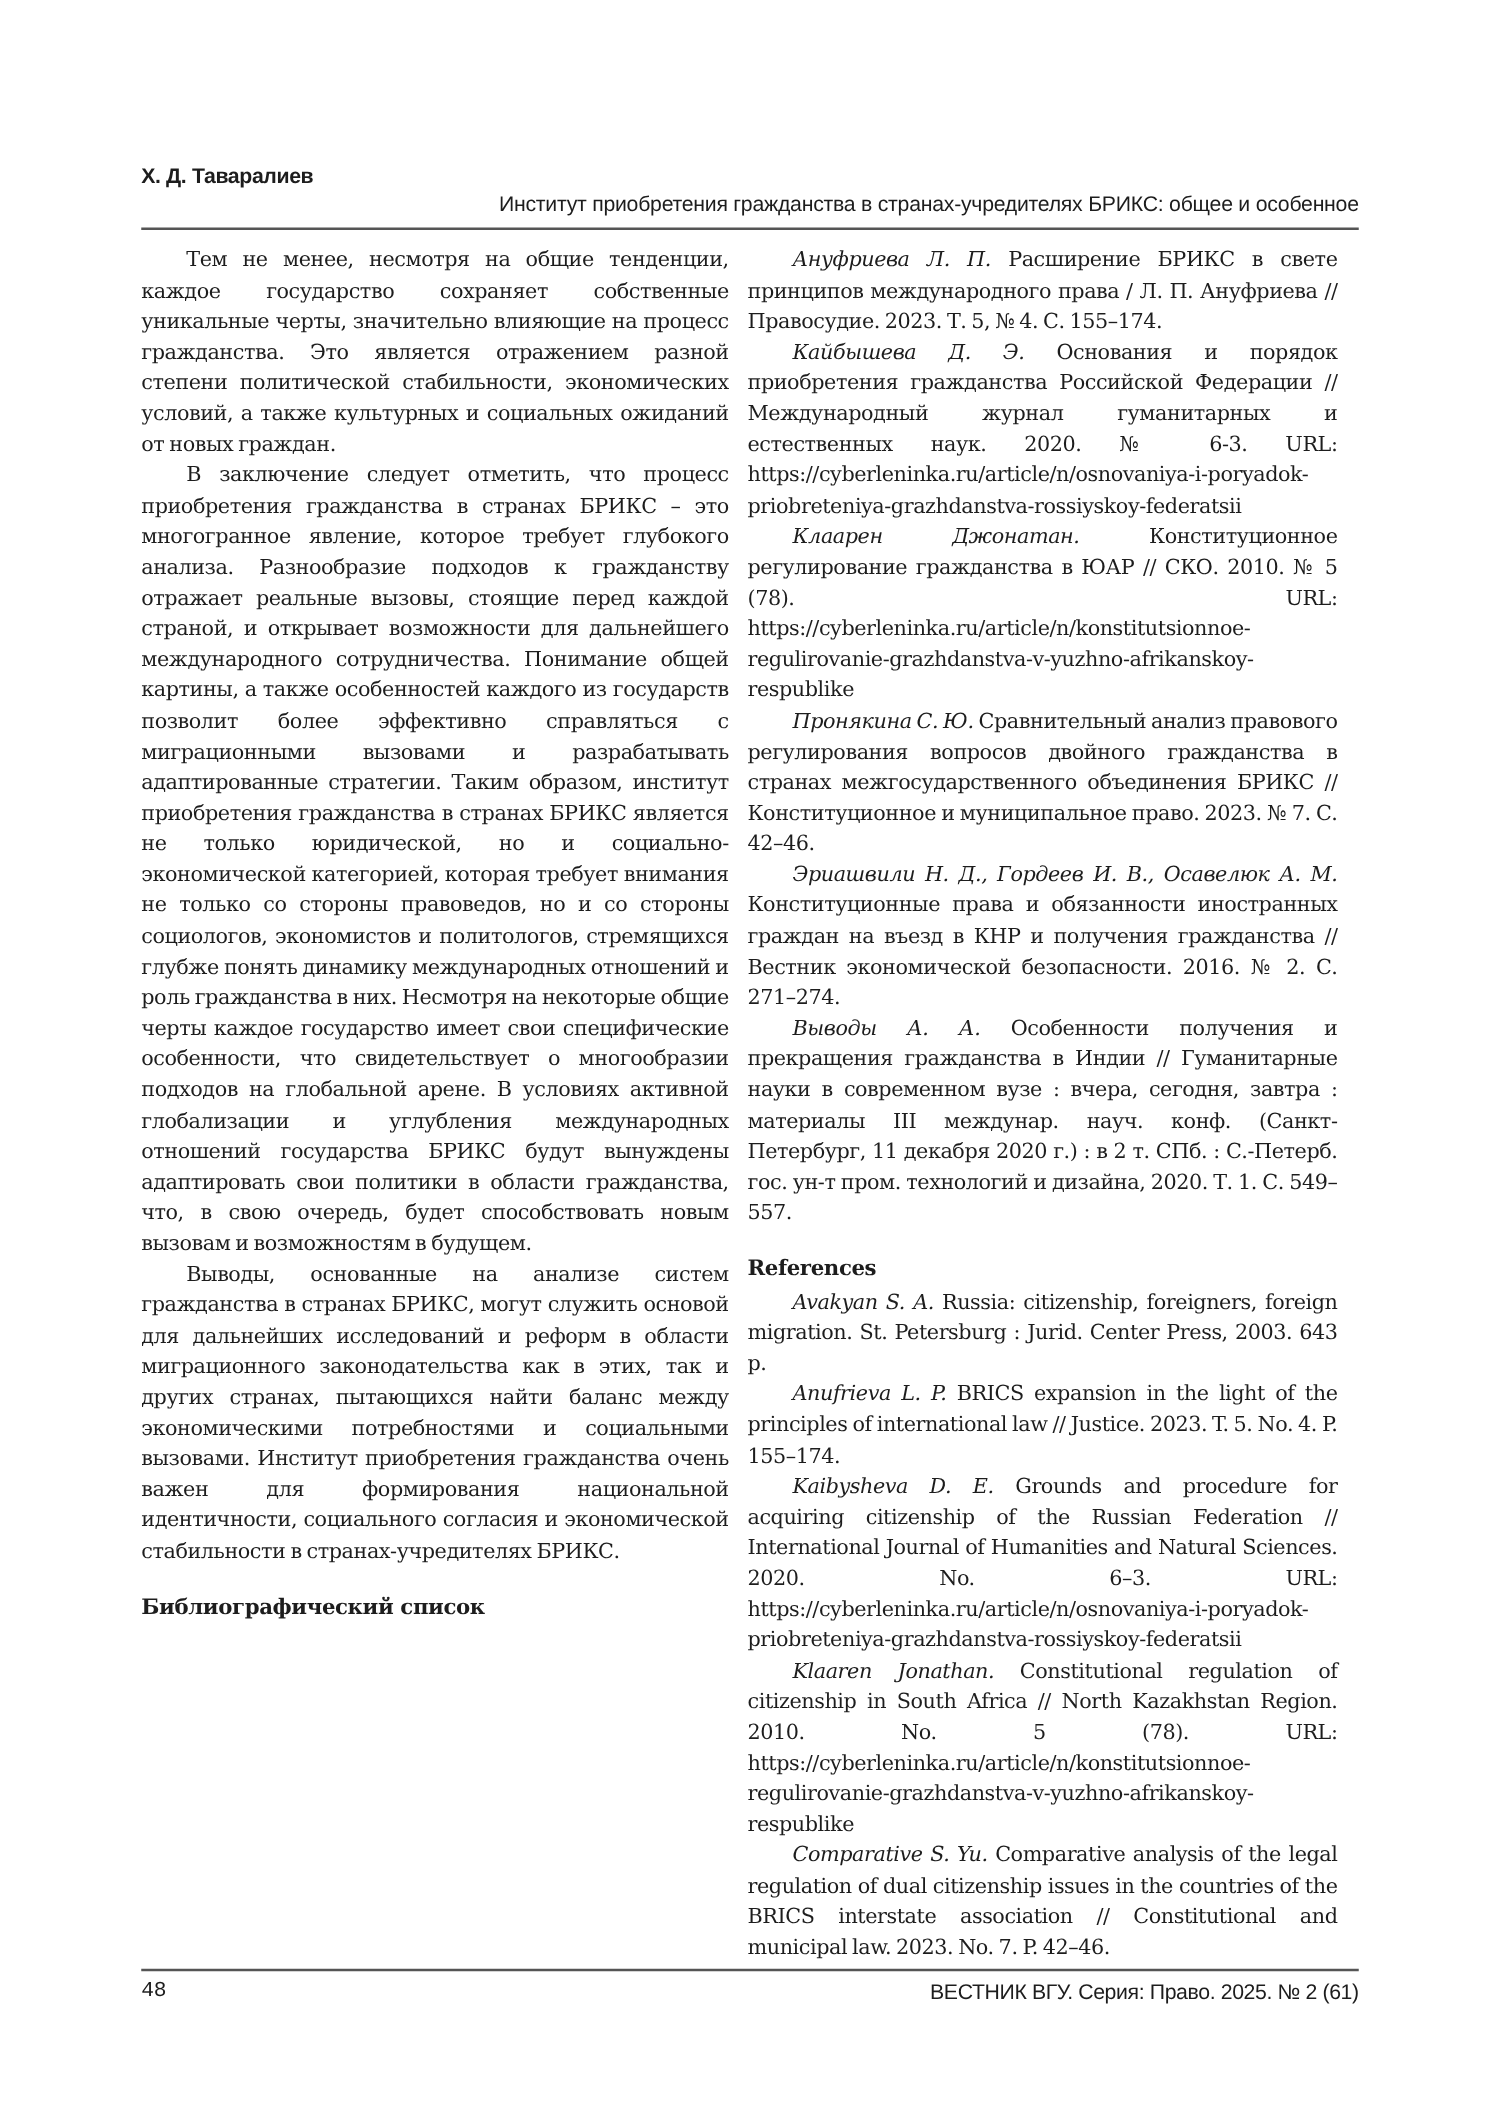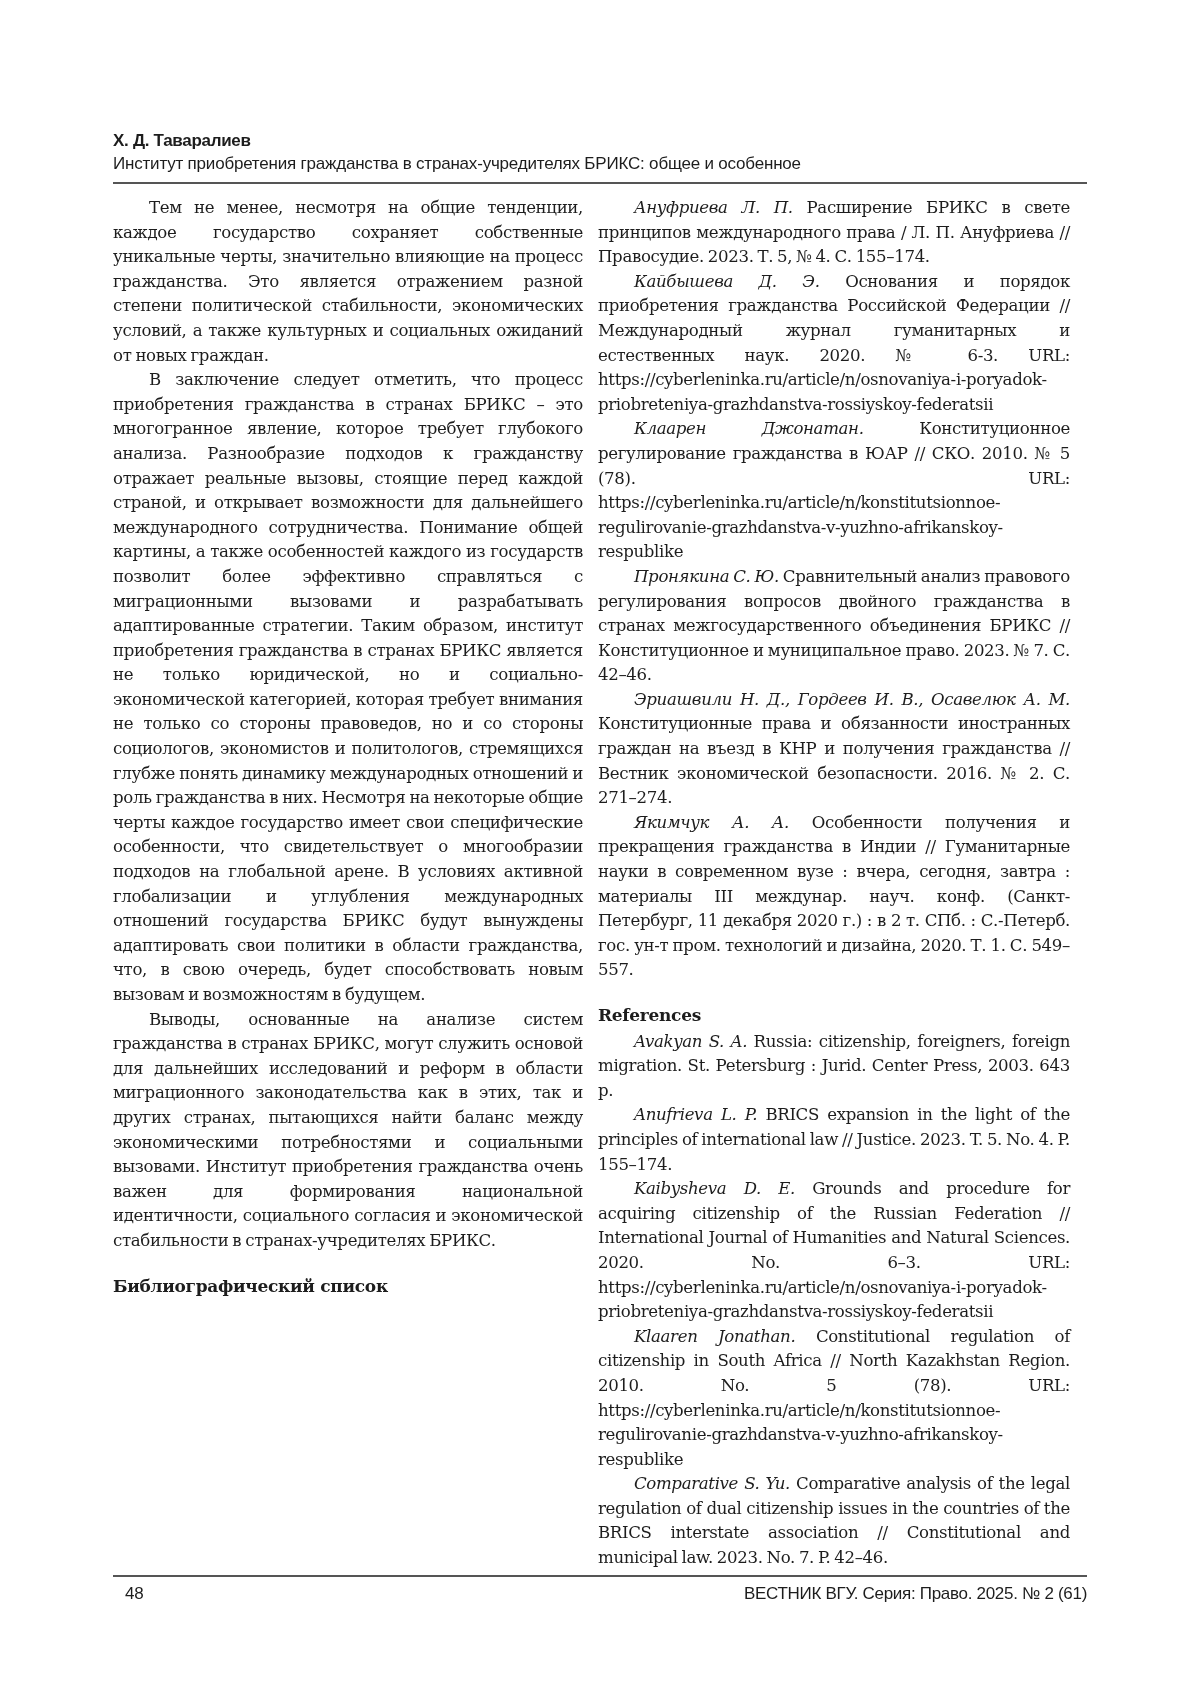--- a/index.html
+++ b/index.html
@@ -1,31 +1,31 @@
 <!DOCTYPE html>
 <html><head>
   <meta charset="utf-8">
   <style>
     html, body { margin: 0; padding: 0; background: #ffffff; }
     body { width: 1200px; height: 1697px; position: relative; overflow: hidden; color: #1d1d1d; }
     .page { position: absolute; left: 0; top: 0; width: 1188px; height: 1697px; }
     .running-head { position: absolute; left: 113px; top: 130px; width: 974px; }
     .rh-author { font-family: "Liberation Sans", sans-serif; font-weight: bold; font-size: 17px; line-height: 22px; letter-spacing: -0.3px; }
-    .rh-title { font-family: "Liberation Sans", sans-serif; font-size: 17px; line-height: 24px; letter-spacing: -0.2px; }
+    .rh-title { font-family: "Liberation Sans", sans-serif; font-size: 17px; line-height: 24px; letter-spacing: -0.2px; text-align: right; }
     .rh-rule { position: absolute; left: 113px; top: 182px; width: 974px; height: 0; border-top: 2px solid #555; }
     .col { position: absolute; top: 196px; font-family: "DejaVu Serif", serif; font-size: 16.6px; line-height: 24.6px; text-align: justify; hyphens: manual; }
     .col-left { left: 113px; width: 470px; }
     .col-right { left: 598px; width: 472px; }
     .para { margin: 0; text-indent: 36px; letter-spacing: -0.35px; word-spacing: -1px; }
     .ref { margin: 0; text-indent: 36px; letter-spacing: -0.35px; word-spacing: -1px; }
     .ref .au { font-style: italic; }
     .sec-title { font-family: "DejaVu Serif", serif; font-weight: bold; font-size: 17px; text-align: left; margin: 20px 0 2px 0; letter-spacing: -0.3px; }
     .footer-rule { position: absolute; left: 113px; top: 1575px; width: 974px; height: 0; border-top: 2px solid #555; }
     .footer { position: absolute; left: 113px; top: 1583px; width: 974px; font-family: "Liberation Sans", sans-serif; font-size: 17px; line-height: 22px; letter-spacing: -0.3px; }
-    .footer .pnum { position: absolute; left: 12px; top: 0; }
+    .footer .pnum { position: absolute; left: 0; top: 0; font-family: Liberation Mono, monospace; }
     .footer .jname { position: absolute; right: 0; top: 0; }
   </style>
 </head>
 <body>
 
 <div class="page">
 
   <div class="running-head">
     <div class="rh-author">Х. Д. Таваралиев</div>
     <div class="rh-title">Институт приобретения гражданства в странах-учредителях БРИКС: общее и особенное</div>
@@ -39,21 +39,21 @@
 
     <div class="sec-title">Библиографический список</div>
   </div>
 
   <div class="col col-right">
     <p class="ref"><span class="au">Ануфриева Л. П.</span><span> Расширение БРИКС в свете принципов международного права / Л. П. Ануфриева // Правосудие. 2023. Т. 5, № 4. С. 155–174.</span></p>
     <p class="ref"><span class="au">Кайбышева Д. Э.</span><span> Основания и порядок приобретения гражданства Российской Федерации // Международный журнал гуманитарных и естественных наук. 2020. № 6-3. URL: https://cyberleninka.ru/article/n/osnovaniya-i-poryadok-priobreteniya-grazhdanstva-rossiyskoy-federatsii</span></p>
     <p class="ref"><span class="au">Клаарен Джонатан.</span><span> Конституционное регулирование гражданства в ЮАР // СКО. 2010. № 5 (78). URL: https://cyberleninka.ru/article/n/konstitutsionnoe-regulirovanie-grazhdanstva-v-yuzhno-afrikanskoy-respublike</span></p>
     <p class="ref"><span class="au">Пронякина С. Ю.</span><span> Сравнительный анализ правового регулирования вопросов двойного гражданства в странах межгосударственного объединения БРИКС // Конституционное и муниципальное право. 2023. № 7. С. 42–46.</span></p>
     <p class="ref"><span class="au">Эриашвили Н. Д., Гордеев И. В., Осавелюк А. М.</span><span> Конституционные права и обязанности иностранных граждан на въезд в КНР и получения гражданства // Вестник экономической безопасности. 2016. № 2. С. 271–274.</span></p>
-    <p class="ref"><span class="au">Якимчук А. А.</span><span> Особенности получения и прекращения гражданства в Индии // Гуманитарные науки в современном вузе : вчера, сегодня, завтра : материалы III междунар. науч. конф. (Санкт-Петербург, 11 декабря 2020 г.) : в 2 т. СПб. : С.-Петерб. гос. ун-т пром. технологий и дизайна, 2020. Т. 1. С. 549–557.</span></p>
+    <p class="ref"><span class="au">Выводы А. А.</span><span> Особенности получения и прекращения гражданства в Индии // Гуманитарные науки в современном вузе : вчера, сегодня, завтра : материалы III междунар. науч. конф. (Санкт-Петербург, 11 декабря 2020 г.) : в 2 т. СПб. : С.-Петерб. гос. ун-т пром. технологий и дизайна, 2020. Т. 1. С. 549–557.</span></p>
 
     <div class="sec-title">References</div>
     <p class="ref"><span class="au">Avakyan S. A.</span><span> Russia: citizenship, foreigners, foreign migration. St. Petersburg : Jurid. Center Press, 2003. 643 p.</span></p>
     <p class="ref"><span class="au">Anufrieva L. P.</span><span> BRICS expansion in the light of the principles of international law // Justice. 2023. T. 5. No. 4. P. 155–174.</span></p>
     <p class="ref"><span class="au">Kaibysheva D. E.</span><span> Grounds and procedure for acquiring citizenship of the Russian Federation // International Journal of Humanities and Natural Sciences. 2020. No. 6–3. URL: https://cyberleninka.ru/article/n/osnovaniya-i-poryadok-priobreteniya-grazhdanstva-rossiyskoy-federatsii</span></p>
     <p class="ref"><span class="au">Klaaren Jonathan.</span><span> Constitutional regulation of citizenship in South Africa // North Kazakhstan Region. 2010. No. 5 (78). URL: https://cyberleninka.ru/article/n/konstitutsionnoe-regulirovanie-grazhdanstva-v-yuzhno-afrikanskoy-respublike</span></p>
     <p class="ref"><span class="au">Comparative S. Yu.</span><span> Comparative analysis of the legal regulation of dual citizenship issues in the countries of the BRICS interstate association // Constitutional and municipal law. 2023. No. 7. P. 42–46.</span></p>
   </div>
 
   <div class="footer-rule"></div>

